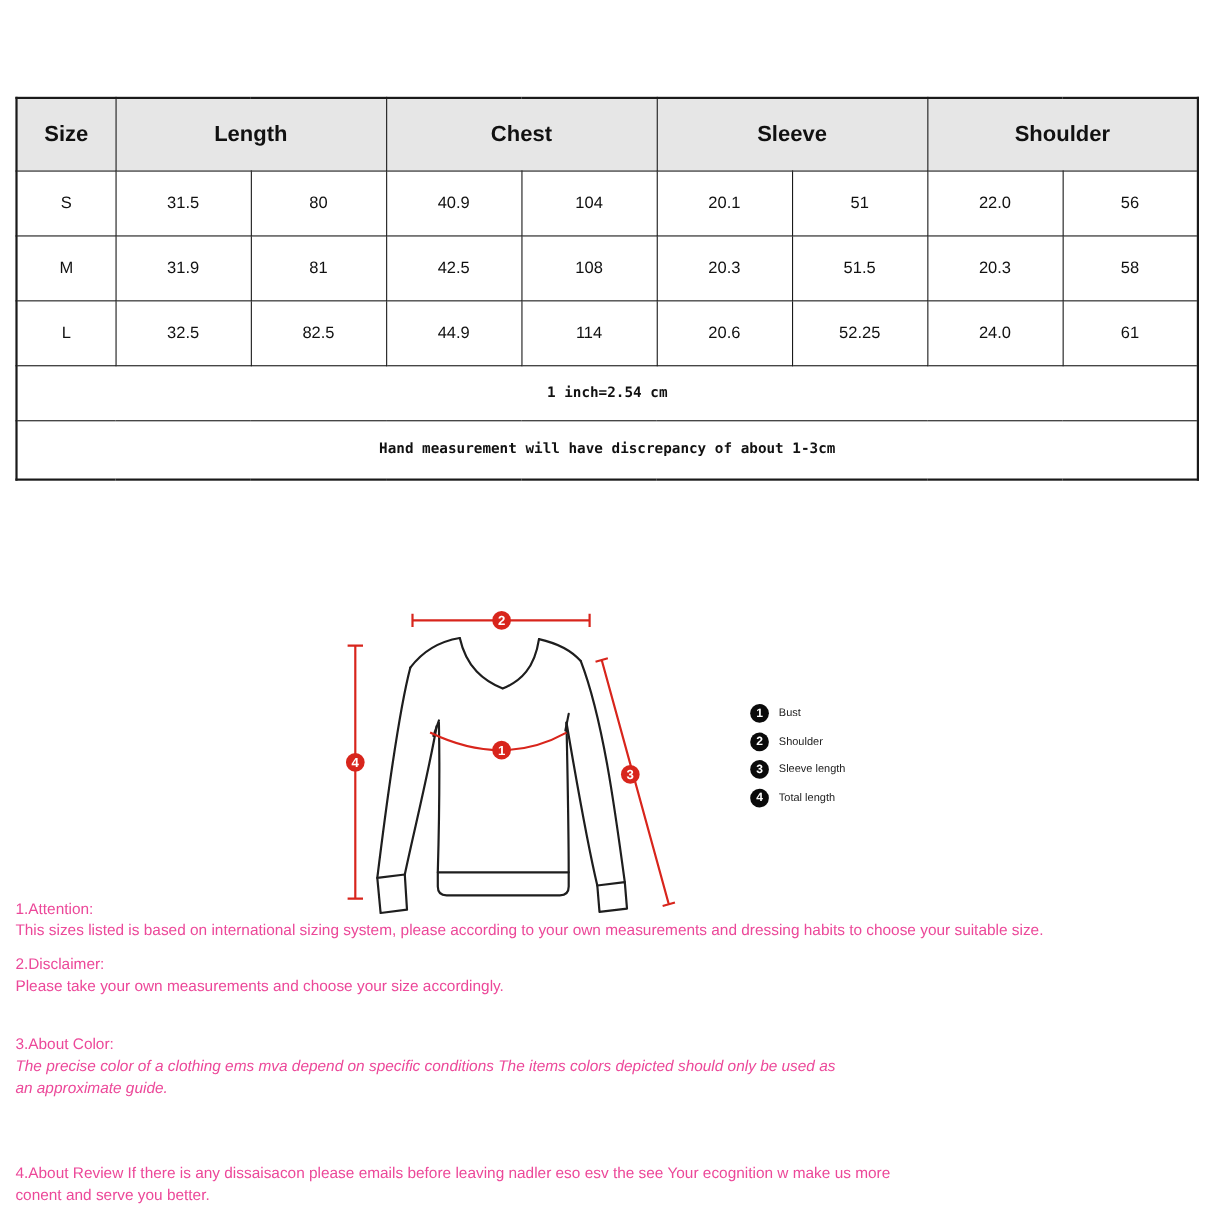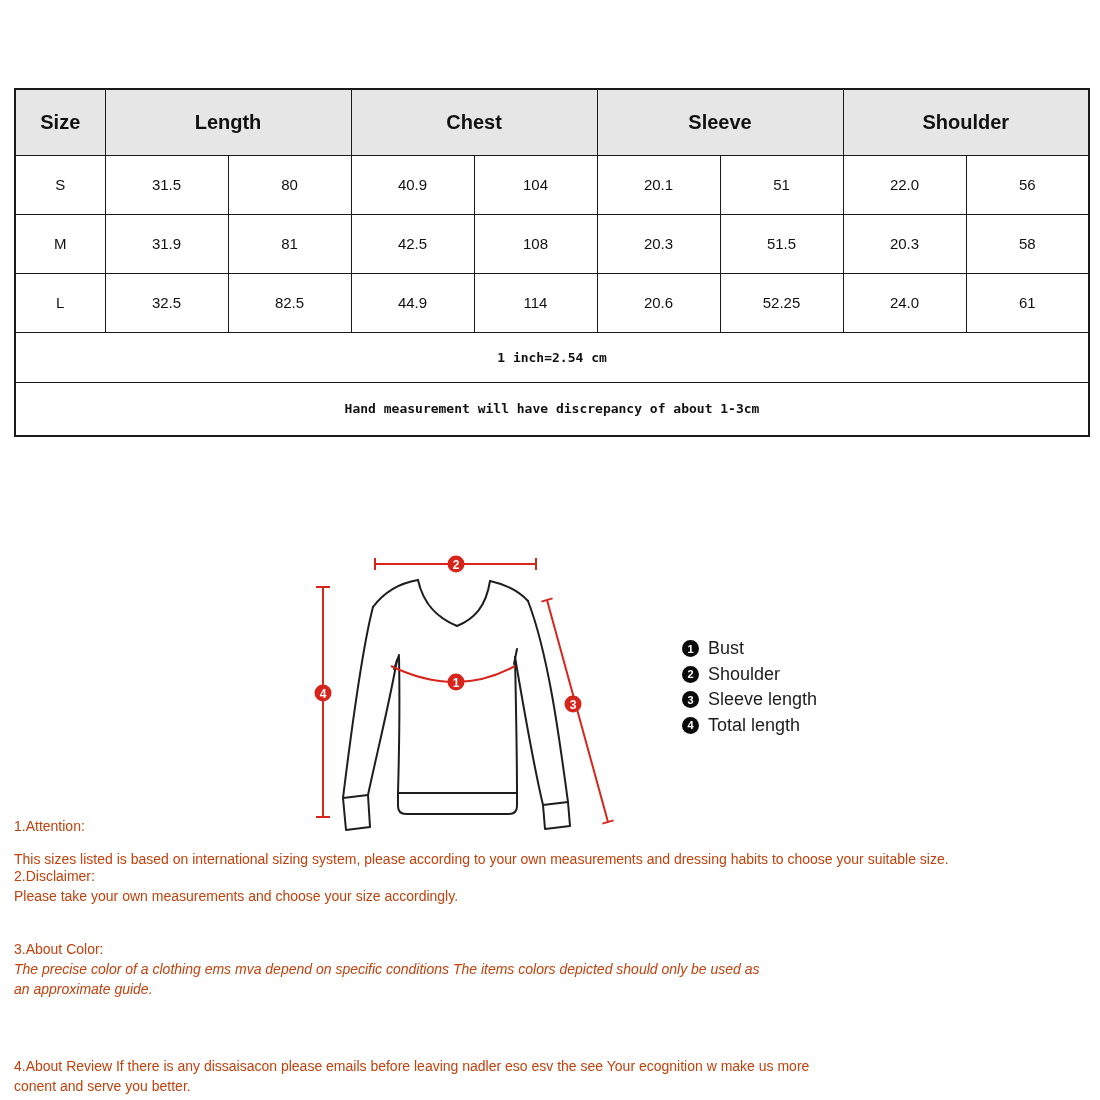--- a/index.html
+++ b/index.html
@@ -20,25 +20,25 @@
   .diagram-svg{position:absolute;left:300px;top:545px;}
   .sw{stroke:var(--outline-dark);stroke-width:2;fill:none;stroke-linecap:round;stroke-linejoin:round;}
   .rd{stroke:var(--measure-red);stroke-width:2;fill:none;stroke-linecap:butt;}
   .rdot{fill:var(--measure-red);stroke:none;}
   .mnum{fill:#ffffff;font:700 12px "Liberation Sans",sans-serif;text-anchor:middle;}
 
   .legend{position:absolute;left:682px;top:636px;}
   .legend-row{display:flex;align-items:center;height:25.5px;}
   .legend-dot{width:17px;height:17px;border-radius:50%;background:var(--legend-black);color:#fff;
     font-size:11px;font-weight:bold;display:flex;align-items:center;justify-content:center;flex:0 0 17px;}
-  .legend-label{margin-left:9px;font-size:18px;color:#1c1c1c;}
+  .legend-label{margin-left:9px;font-size:10px;color:#1c1c1c;}
 
   
-  .sec{position:absolute;left:14px;white-space:nowrap;font-size:14px;line-height:20px;color:#c2410c;}
-  .t1{top:816px;} .b1{top:835px;margin-top:14px;} .t2{top:866px;} .b2{top:886px;}
+  .sec{position:absolute;left:14px;white-space:nowrap;font-size:14px;line-height:20px;color:#ec4899;}
+  .t1{top:816px;} .b1{top:835px;} .t2{top:866px;} .b2{top:886px;}
   .t3{top:939px;} .b3{top:959px;font-style:italic;} .s4{top:1056px;}
 </style>
 </head>
 <body>
 
 <table class="size-table">
   <colgroup>
     <col style="width:90px">
     <col style="width:123px">
       <col style="width:123px">

